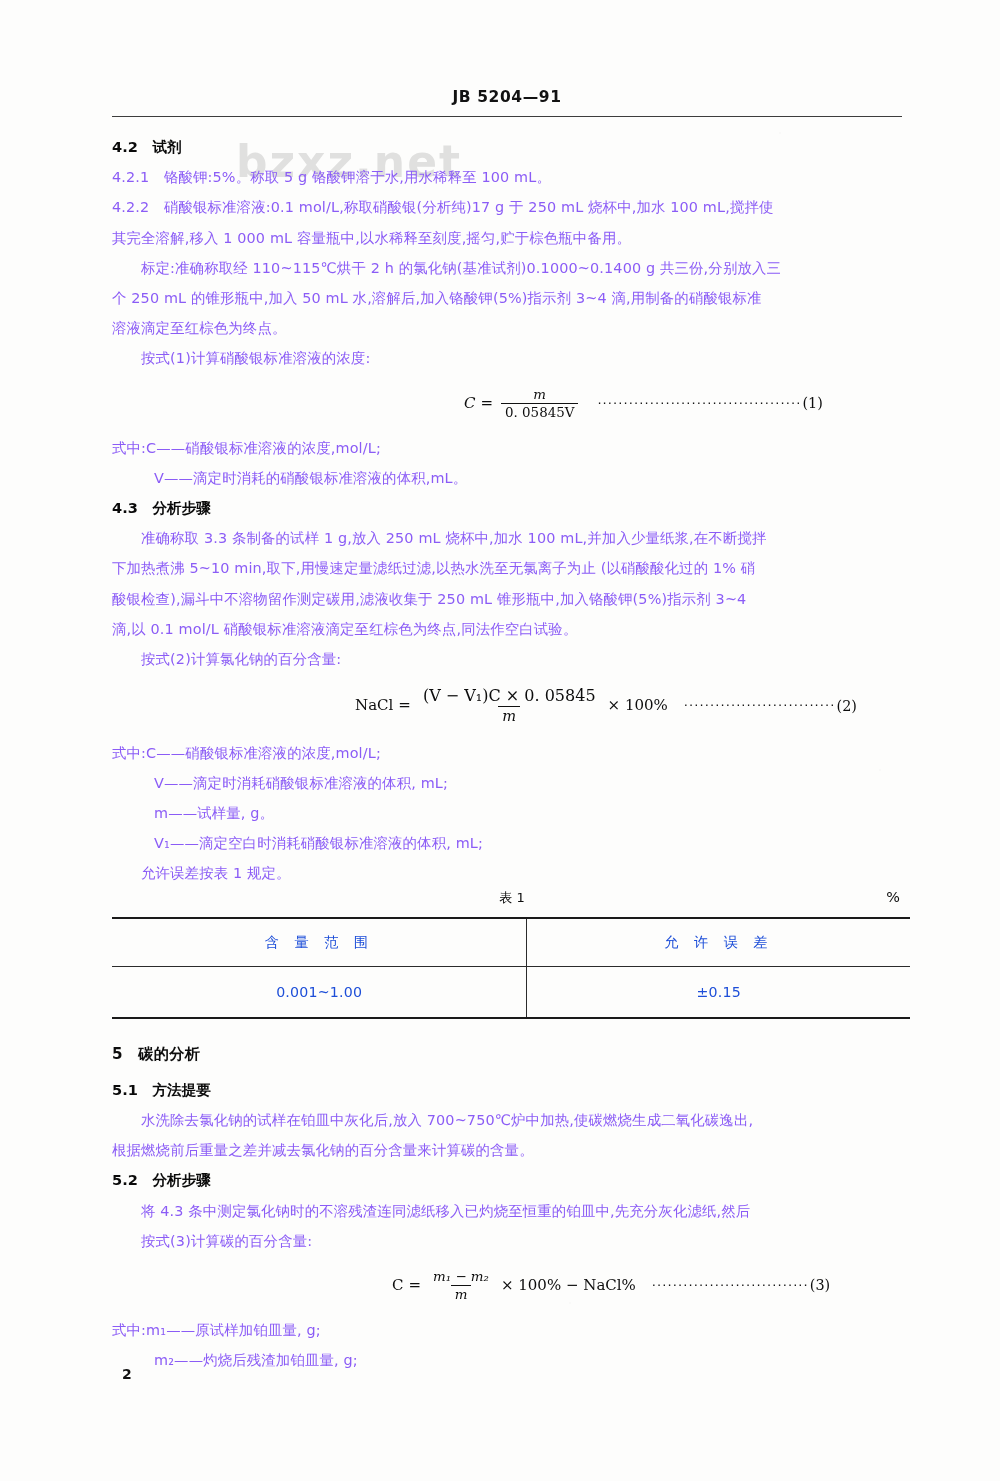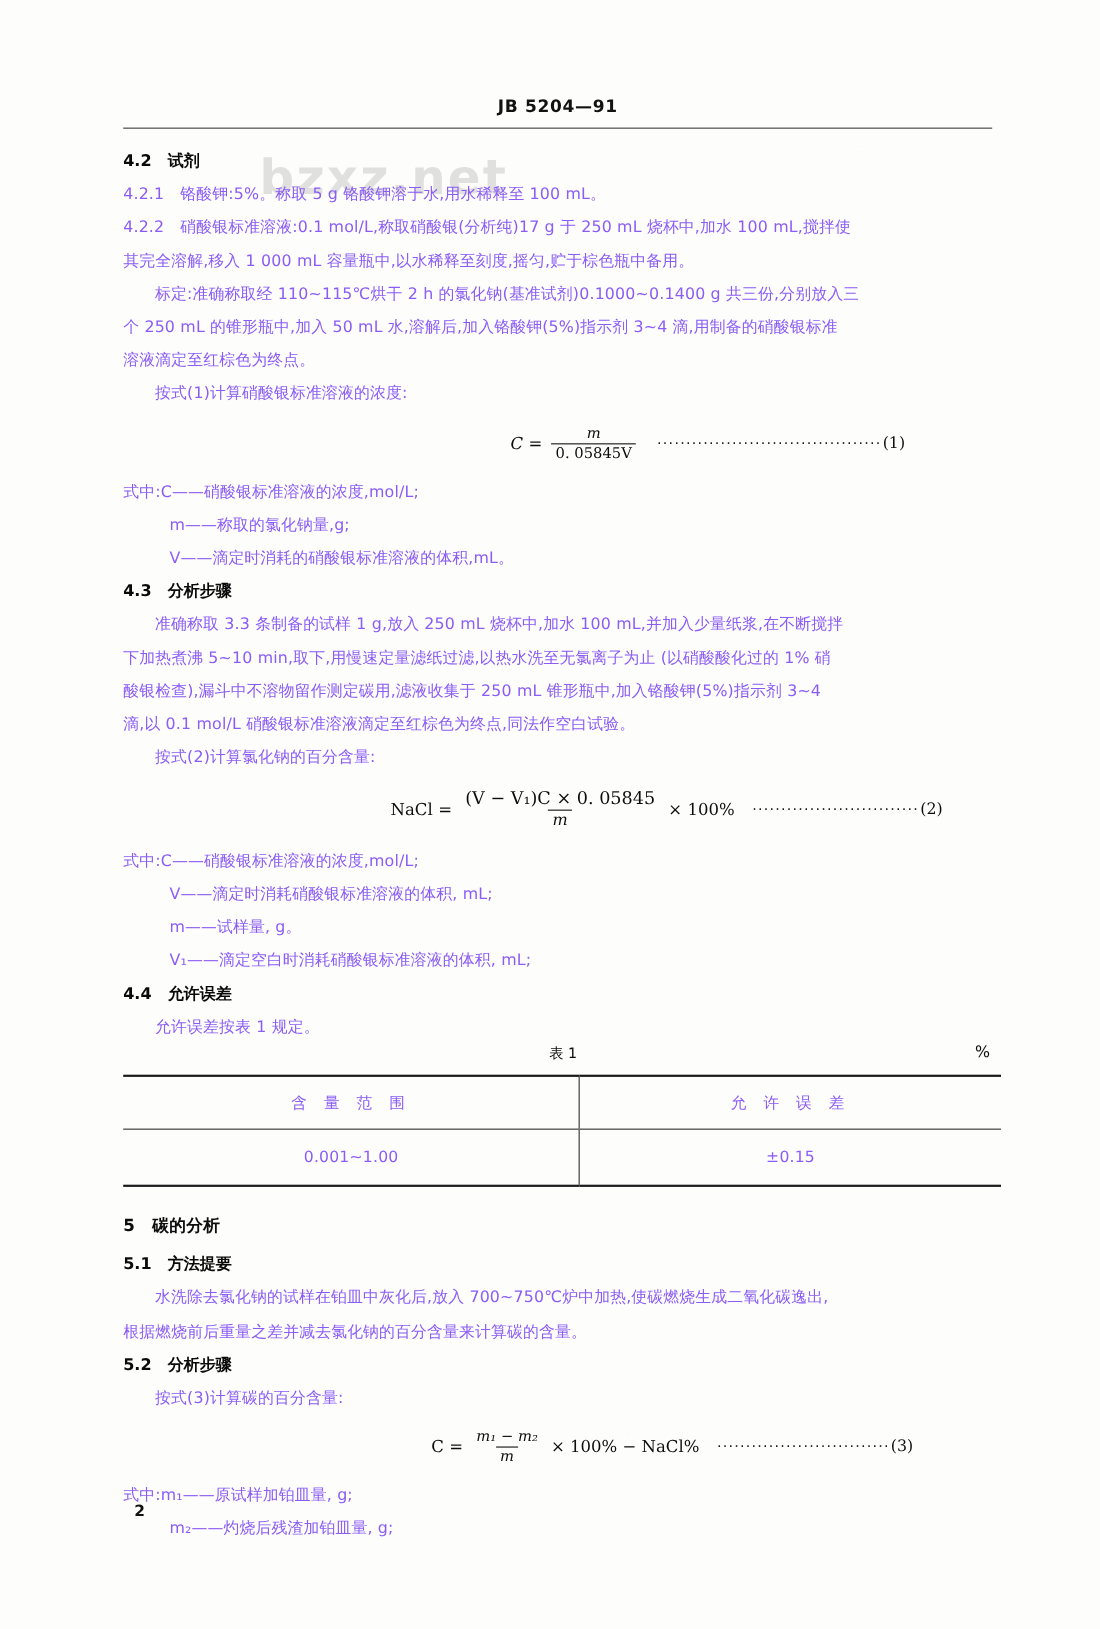--- a/index.html
+++ b/index.html
@@ -180,21 +180,21 @@
   }
   table.t1 {
     width: 798px;
     border-collapse: collapse;
     table-layout: fixed;
     margin-top: 2px;
   }
   table.t1 td {
     text-align: center;
     font-size: 14.2px;
-    color: #8b5cf6;
+    color: #1d4ed8;
     letter-spacing: 0.2px;
   }
   table.t1 tr.head td {
     height: 45px;
     border-top: 2.1px solid #1a1a1a;
     border-bottom: 1.15px solid #2b2b2b;
   }
   table.t1 tr.row td {
     height: 48px;
     border-bottom: 2.1px solid #1a1a1a;
@@ -248,21 +248,20 @@
           <span class="den">0. 05845V</span>
         </span>
       </span>
       <span class="leader">·······································</span>
       <span class="eqno">(1)</span>
     </div>
 
     <div class="gap-m"></div>
 
     <div class="ln ind1">式中:C——硝酸银标准溶液的浓度,mol/L;</div>
-    <div class="ln" style="text-indent:42px">m——称取的氯化钠量,g;</div>
     <div class="ln" style="text-indent:42px">V——滴定时消耗的硝酸银标准溶液的体积,mL。</div>
 
     <div class="sec">4.3　分析步骤</div>
     <div class="ln ind2">准确称取 3.3 条制备的试样 1 g,放入 250 mL 烧杯中,加水 100 mL,并加入少量纸浆,在不断搅拌</div>
     <div class="ln ind1">下加热煮沸 5~10 min,取下,用慢速定量滤纸过滤,以热水洗至无氯离子为止 (以硝酸酸化过的 1% 硝</div>
     <div class="ln ind1">酸银检查),漏斗中不溶物留作测定碳用,滤液收集于 250 mL 锥形瓶中,加入铬酸钾(5%)指示剂 3~4</div>
     <div class="ln ind1">滴,以 0.1 mol/L 硝酸银标准溶液滴定至红棕色为终点,同法作空白试验。</div>
     <div class="ln ind2">按式(2)计算氯化钠的百分含量:</div>
 
     <div class="gap-m"></div>
@@ -282,21 +281,20 @@
       <span class="eqno">(2)</span>
     </div>
 
     <div class="gap-m"></div>
 
     <div class="ln ind1">式中:C——硝酸银标准溶液的浓度,mol/L;</div>
     <div class="ln" style="text-indent:42px">V——滴定时消耗硝酸银标准溶液的体积, mL;</div>
     <div class="ln" style="text-indent:42px">m——试样量, g。</div>
     <div class="ln" style="text-indent:42px">V₁——滴定空白时消耗硝酸银标准溶液的体积, mL;</div>
 
-    <div class="sec">4.4　允许误差</div>
     <div class="ln ind2">允许误差按表 1 规定。</div>
 
     <div class="table-block">
       <div class="table-cap-row">
         <div class="table-cap">表 1</div>
         <div class="table-unit">%</div>
       </div>
       <table class="t1">
         <tbody>
             <tr class="head">
@@ -317,20 +315,21 @@
 
     <div class="gap-l"></div>
 
     <div class="sec-big">5　碳的分析</div>
     <div class="gap-s"></div>
     <div class="sec">5.1　方法提要</div>
     <div class="ln ind2">水洗除去氯化钠的试样在铂皿中灰化后,放入 700~750℃炉中加热,使碳燃烧生成二氧化碳逸出,</div>
     <div class="ln ind1">根据燃烧前后重量之差并减去氯化钠的百分含量来计算碳的含量。</div>
 
     <div class="sec">5.2　分析步骤</div>
+    <div class="ln ind2">将 4.3 条中测定氯化钠时的不溶残渣连同滤纸移入已灼烧至恒重的铂皿中,先充分灰化滤纸,然后</div>
     <div class="ln ind2">按式(3)计算碳的百分含量:</div>
 
     <div class="gap-m"></div>
 
     <div class="formula-row">
       <span class="spacer-l" style="width:280px"></span>
       <span class="eq">
         <span>C</span>
         <span style="margin:0 5px">=</span>
         <span class="frac">

